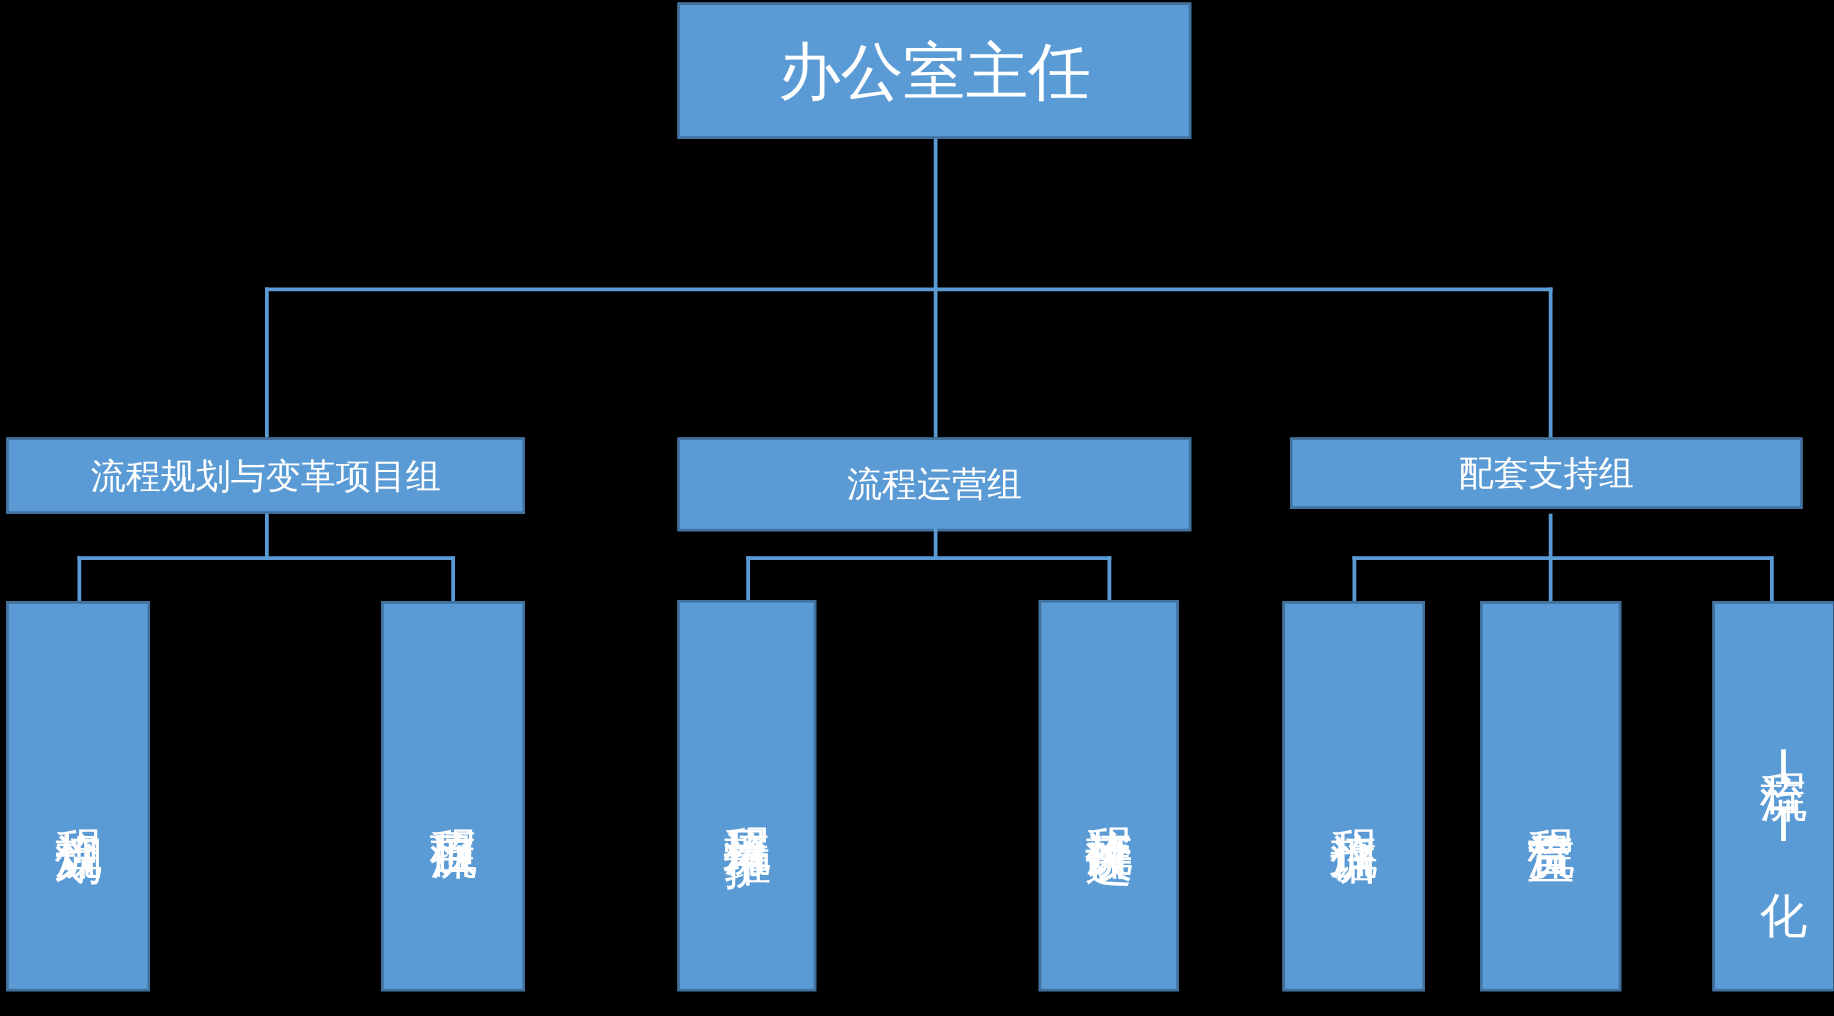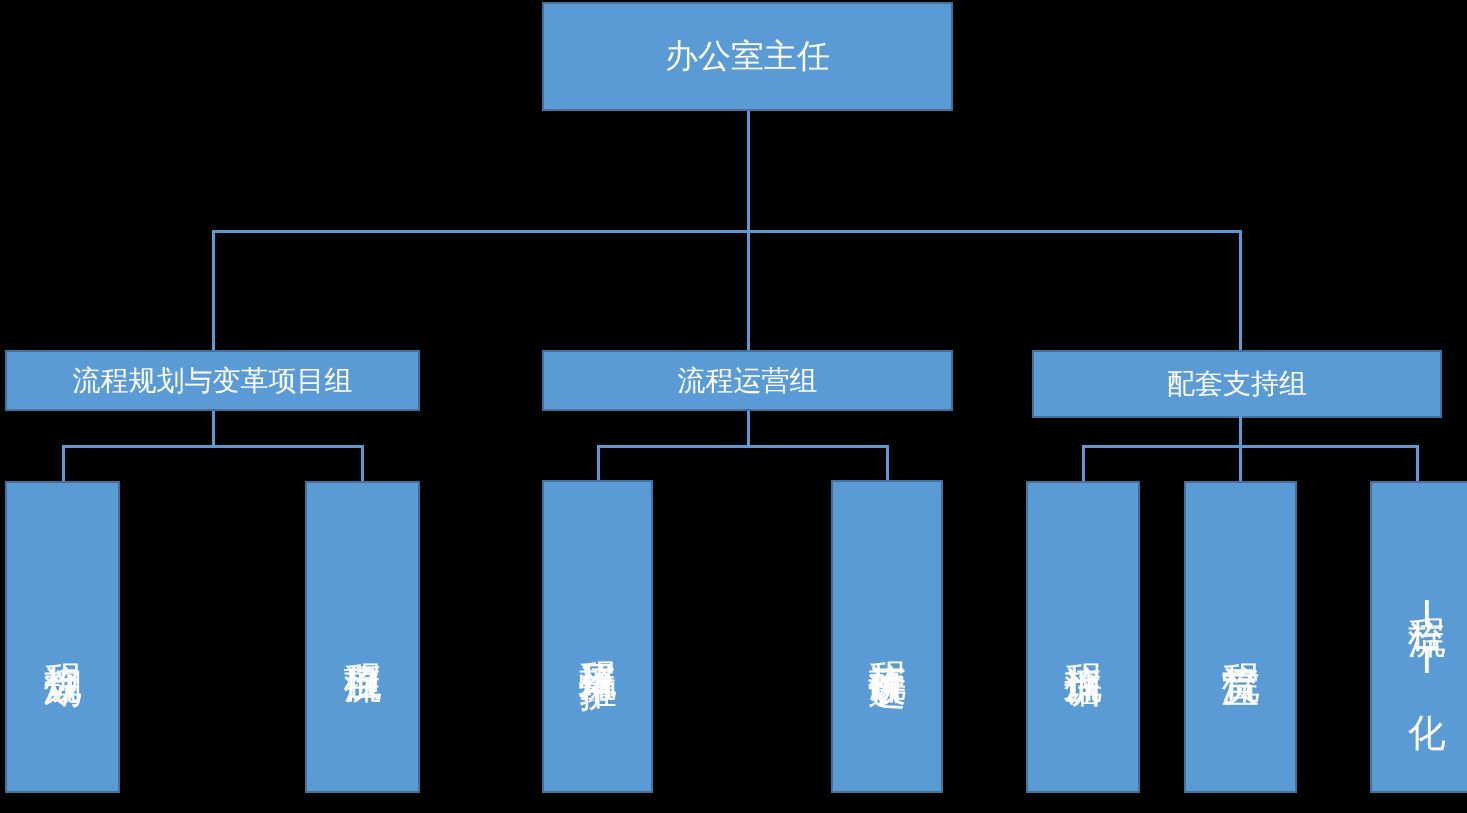--- a/index.html
+++ b/index.html
@@ -22,21 +22,21 @@
     border: 2px solid #41719C;
     color: #FFFFFF;
     display: flex;
     align-items: center;
     justify-content: center;
     text-align: center;
     line-height: 1.12;
     overflow: hidden;
   }
   .node-root {
-    font-size: 33px;
+    font-size: 50px;
   }
   .node-group {
     font-size: 28px;
   }
   .node-leaf {
     font-size: 38px;
     writing-mode: vertical-rl;
     text-orientation: upright;
     letter-spacing: 2px;
     padding: 6px 0;
@@ -67,30 +67,30 @@
 
   <div class="node node-group" style="left:5px; top:350px; width:415px; height:61px;">流程规划与变革项目组</div>
   <div class="connector v" style="left:212px; top:411px; height:36px;"></div>
   <div class="connector h" style="left:62px; top:445px; width:302px;"></div>
   <div class="connector v" style="left:62px; top:445px; height:36px;"></div>
   <div class="connector v" style="left:361px; top:445px; height:36px;"></div>
 
   <div class="node node-leaf" style="left:5px; top:481px; width:115px; height:312px;">流程规划</div>
   <div class="node node-leaf" style="left:305px; top:481px; width:115px; height:312px;">流程项目</div>
 
-  <div class="node node-group" style="left:542px; top:350px; width:411px; height:61px;">流程运营组</div>
+  <div class="node node-group" style="left:542px; top:350px; width:411px; height:75px;">流程运营组</div>
   <div class="connector v" style="left:747px; top:411px; height:36px;"></div>
   <div class="connector h" style="left:597px; top:445px; width:292px;"></div>
   <div class="connector v" style="left:597px; top:445px; height:36px;"></div>
   <div class="connector v" style="left:886px; top:445px; height:36px;"></div>
 
   <div class="node node-leaf" style="left:542px; top:480px; width:111px; height:313px;">流程日常维护</div>
   <div class="node node-leaf" style="left:831px; top:480px; width:112px; height:313px;">流程评价改进</div>
 
-  <div class="node node-group" style="left:1032px; top:350px; width:410px; height:68px;">配套支持组</div>
+  <div class="node node-group" style="left:1032px; top:350px; width:410px; height:57px;">配套支持组</div>
   <div class="connector v" style="left:1239px; top:411px; height:36px;"></div>
   <div class="connector h" style="left:1082px; top:445px; width:336px;"></div>
   <div class="connector v" style="left:1082px; top:445px; height:36px;"></div>
   <div class="connector v" style="left:1239px; top:445px; height:36px;"></div>
   <div class="connector v" style="left:1416px; top:445px; height:36px;"></div>
 
   <div class="node node-leaf" style="left:1026px; top:481px; width:114px; height:312px;">流程培训</div>
   <div class="node node-leaf" style="left:1184px; top:481px; width:113px; height:312px;">流程宣贯</div>
   <div class="node node-leaf" style="left:1370px; top:481px; width:113px; height:312px;">流程IT化</div>
 

